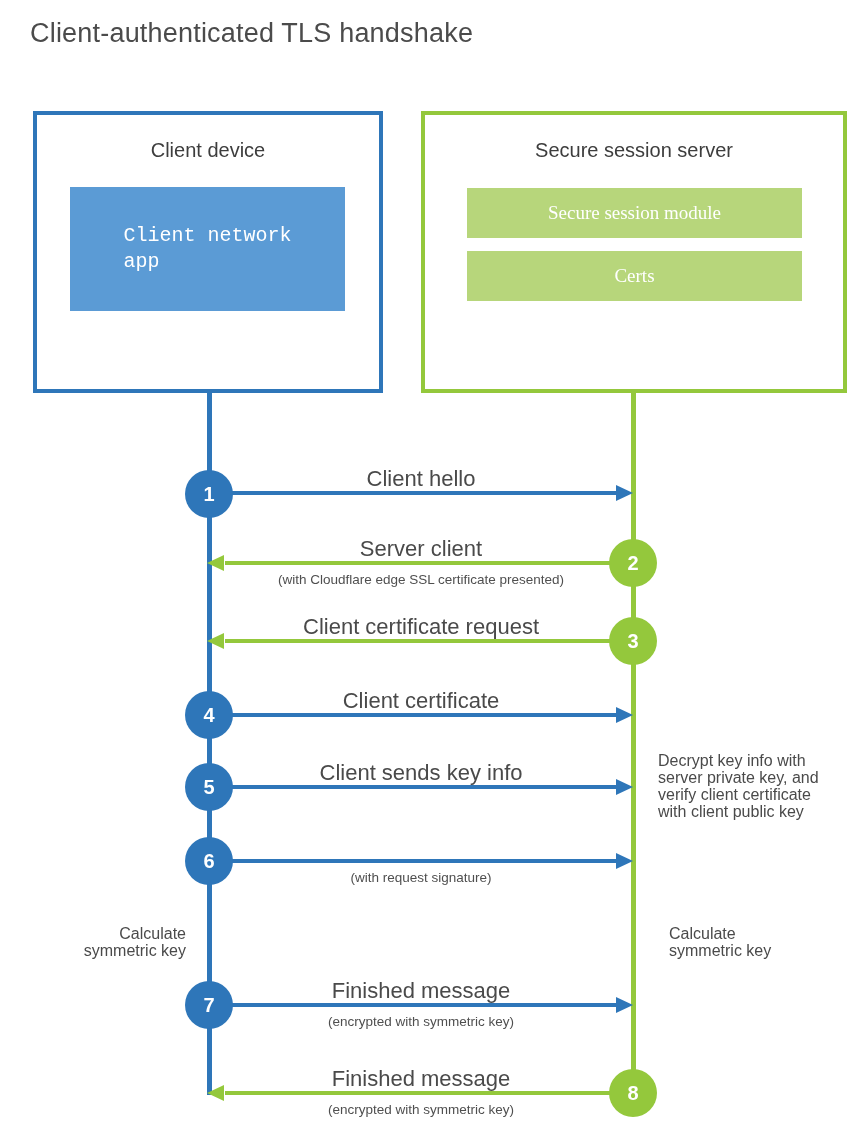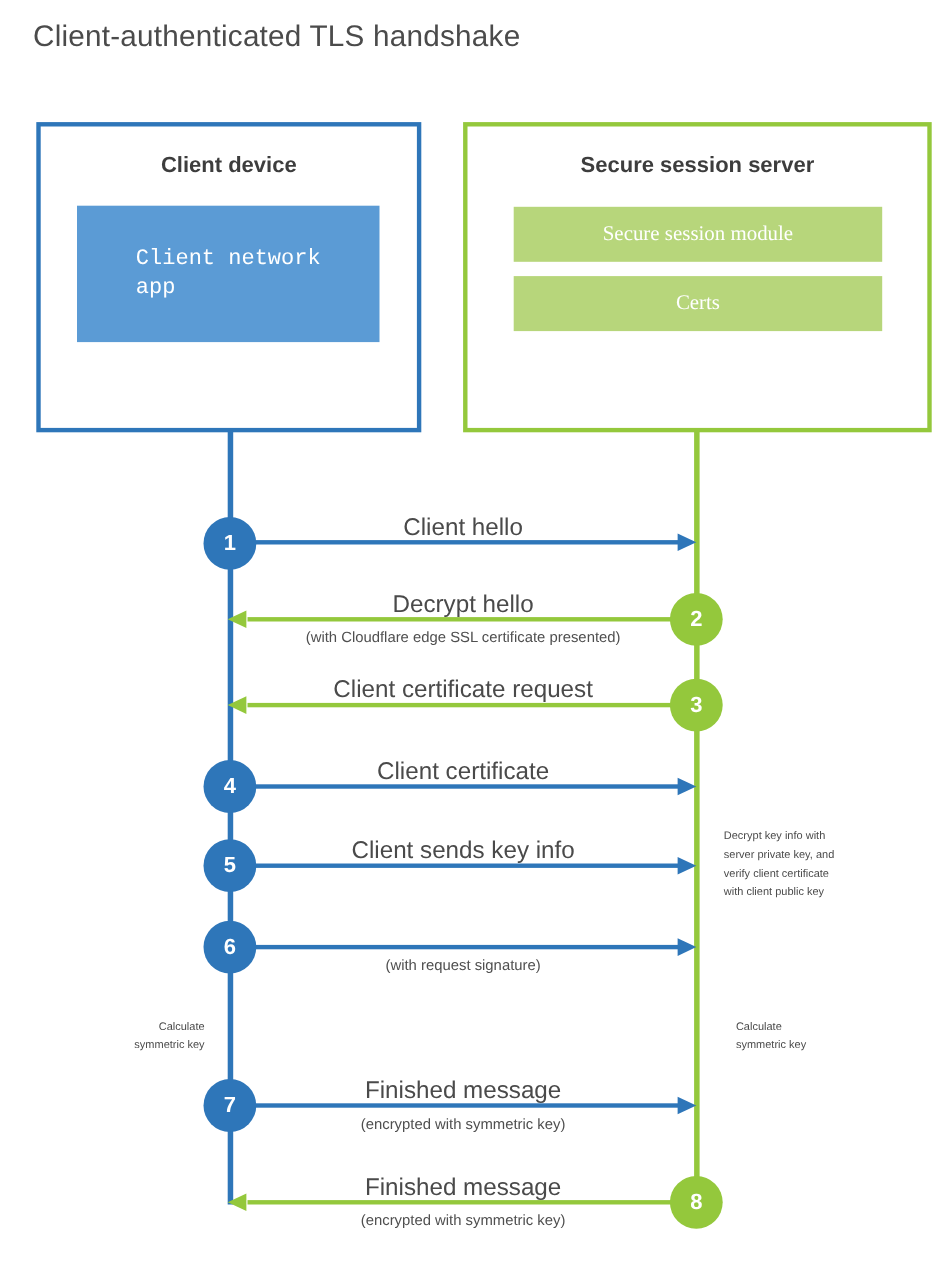--- a/index.html
+++ b/index.html
@@ -29,21 +29,21 @@
     box-sizing: border-box;
   }
   .client-box { left: 33px;  width: 350px; border: 4px solid #2e76b9; }
   .server-box { left: 421px; width: 426px; border: 4px solid #94c83c; }
   .actor-title {
     position: absolute;
     left: 0; right: 0;
     top: 24px;
     text-align: center;
     font-size: 20px;
-    font-weight: bold;
+    font-weight: normal;
     color: #3d3d3d;
   }
   .client-app {
     position: absolute;
     left: 70px; top: 187px;
     width: 275px; height: 124px;
     background: #5b9bd5;
     color: #ffffff;
     font-size: 20px;
     display: flex; align-items: center; justify-content: center;
@@ -101,21 +101,21 @@
     position: absolute;
     left: 225px; width: 392px;
     text-align: center;
     font-size: 13.5px;
     color: #4f4f4f;
     z-index: 2;
   }
   
   .side-note {
     position: absolute;
-    font-size: 10px;
+    font-size: 16px;
     color: #4a4a4a;
     line-height: 17px;
     white-space: pre-line;
   }
   .note-decrypt { left: 658px; top: 752px; width: 185px; text-align: left; }
   .note-calc-left  { left: 55px;  top: 925px; width: 131px; text-align: right; }
   .note-calc-right { left: 669px; top: 925px; width: 140px; text-align: left; }
 </style>
 </head>
 <body>
@@ -141,21 +141,21 @@
 
   <div class="arrow-line blue" style="top:491px"></div>
   <div class="arrowhead right" style="top:485px"></div>
   <div class="msg-label" style="top:466px">Client hello</div>
   <div class="step-circle blue" style="top:470px">
     <span>1</span>
   </div>
 
   <div class="arrow-line green" style="top:561px"></div>
   <div class="arrowhead left" style="top:555px"></div>
-  <div class="msg-label" style="top:536px">Decrypt hello</div>
+  <div class="msg-label" style="top:536px">Server client</div>
   <div class="msg-sub" style="top:572px">(with Cloudflare edge SSL certificate presented)</div>
   <div class="step-circle green" style="top:539px">
     <span>2</span>
   </div>
 
   <div class="arrow-line green" style="top:639px"></div>
   <div class="arrowhead left" style="top:633px"></div>
   <div class="msg-label" style="top:614px">Client certificate request</div>
   <div class="step-circle green" style="top:617px">
     <span>3</span>

